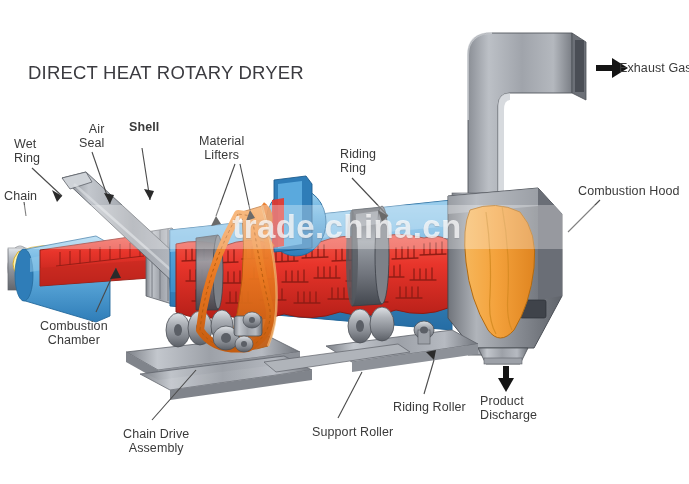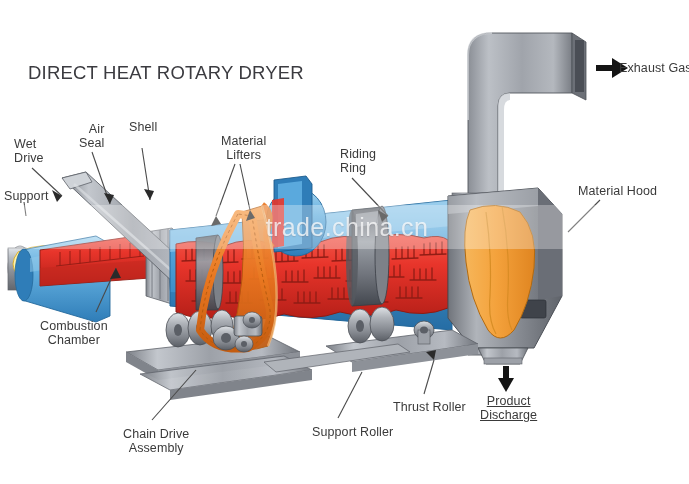--- a/index.html
+++ b/index.html
@@ -5,21 +5,21 @@
   html,body{margin:0;padding:0;background:#ffffff;}
   body{width:689px;height:484px;position:relative;overflow:hidden;
        font-family:"Liberation Sans","DejaVu Sans",sans-serif;background:#fff;}
   #stage{position:absolute;left:0;top:0;width:689px;height:484px;background:#fff;}
   svg{display:block;}
   .lbl{position:absolute;color:#3a3a3a;font-size:12.5px;line-height:13.5px;
        letter-spacing:0.1px;white-space:pre;}
   .title{position:absolute;color:#3b3b40;font-size:18.5px;line-height:22px;
          letter-spacing:0.2px;white-space:pre;font-weight:400;}
   .wm{position:absolute;left:229px;top:207px;width:236px;height:40px;
-      font-size:25px;line-height:40px;font-weight:400;letter-spacing:0.4px;
+      font-size:33px;line-height:40px;font-weight:700;letter-spacing:0.4px;
       color:rgba(255,255,255,0.74);text-align:center;
       text-shadow:0 1px 1px rgba(120,120,130,0.30);
       pointer-events:none;}
   .wmband{position:absolute;left:0px;top:205px;width:689px;height:44px;
       background:rgba(255,255,255,0.30);pointer-events:none;}
 </style>
 </head>
 <body>
 
 <div id="stage">
@@ -328,34 +328,34 @@
         <polygon points="498,378 514,378 506,392"></polygon>
       </g>
     </g>
   </svg>
 
   <div class="wmband"></div>
   <div class="wm">trade.china.cn</div>
 
   <div class="title" style="left:28px;top:62px;">DIRECT HEAT ROTARY DRYER</div>
 
-  <div class="lbl" style="left:4px;top:190px;">Support</div>
+  <div class="lbl" style="left:4px;top:190px;">Chain</div>
   <div class="lbl" style="left:14px;top:138px;text-align:left;">Wet
-Drive</div>
+Ring</div>
   <div class="lbl" style="left:79px;top:123px;text-align:right;">Air
 Seal</div>
-  <div class="lbl" style="left:129px;top:121px;">Shell</div>
-  <div class="lbl" style="left:221px;top:135px;text-align:center;">Material
+  <div class="lbl" style="left:129px;top:121px;font-weight:bold;">Shell</div>
+  <div class="lbl" style="left:199px;top:135px;text-align:center;">Material
 Lifters</div>
   <div class="lbl" style="left:340px;top:148px;text-align:left;">Riding
 Ring</div>
   <div class="lbl" style="left:619px;top:62px;">Exhaust Gas</div>
-  <div class="lbl" style="left:578px;top:185px;">Material Hood</div>
+  <div class="lbl" style="left:578px;top:185px;">Combustion Hood</div>
   <div class="lbl" style="left:40px;top:320px;text-align:center;">Combustion
 Chamber</div>
   <div class="lbl" style="left:123px;top:428px;text-align:center;">Chain Drive
 Assembly</div>
   <div class="lbl" style="left:312px;top:426px;">Support Roller</div>
-  <div class="lbl" style="left:393px;top:401px;">Thrust Roller</div>
-  <div class="lbl" style="left:480px;top:395px;text-align:center;text-decoration:underline;">Product
+  <div class="lbl" style="left:393px;top:401px;">Riding Roller</div>
+  <div class="lbl" style="left:480px;top:395px;">Product
 Discharge</div>
 
 </div>
 
 </body></html>

